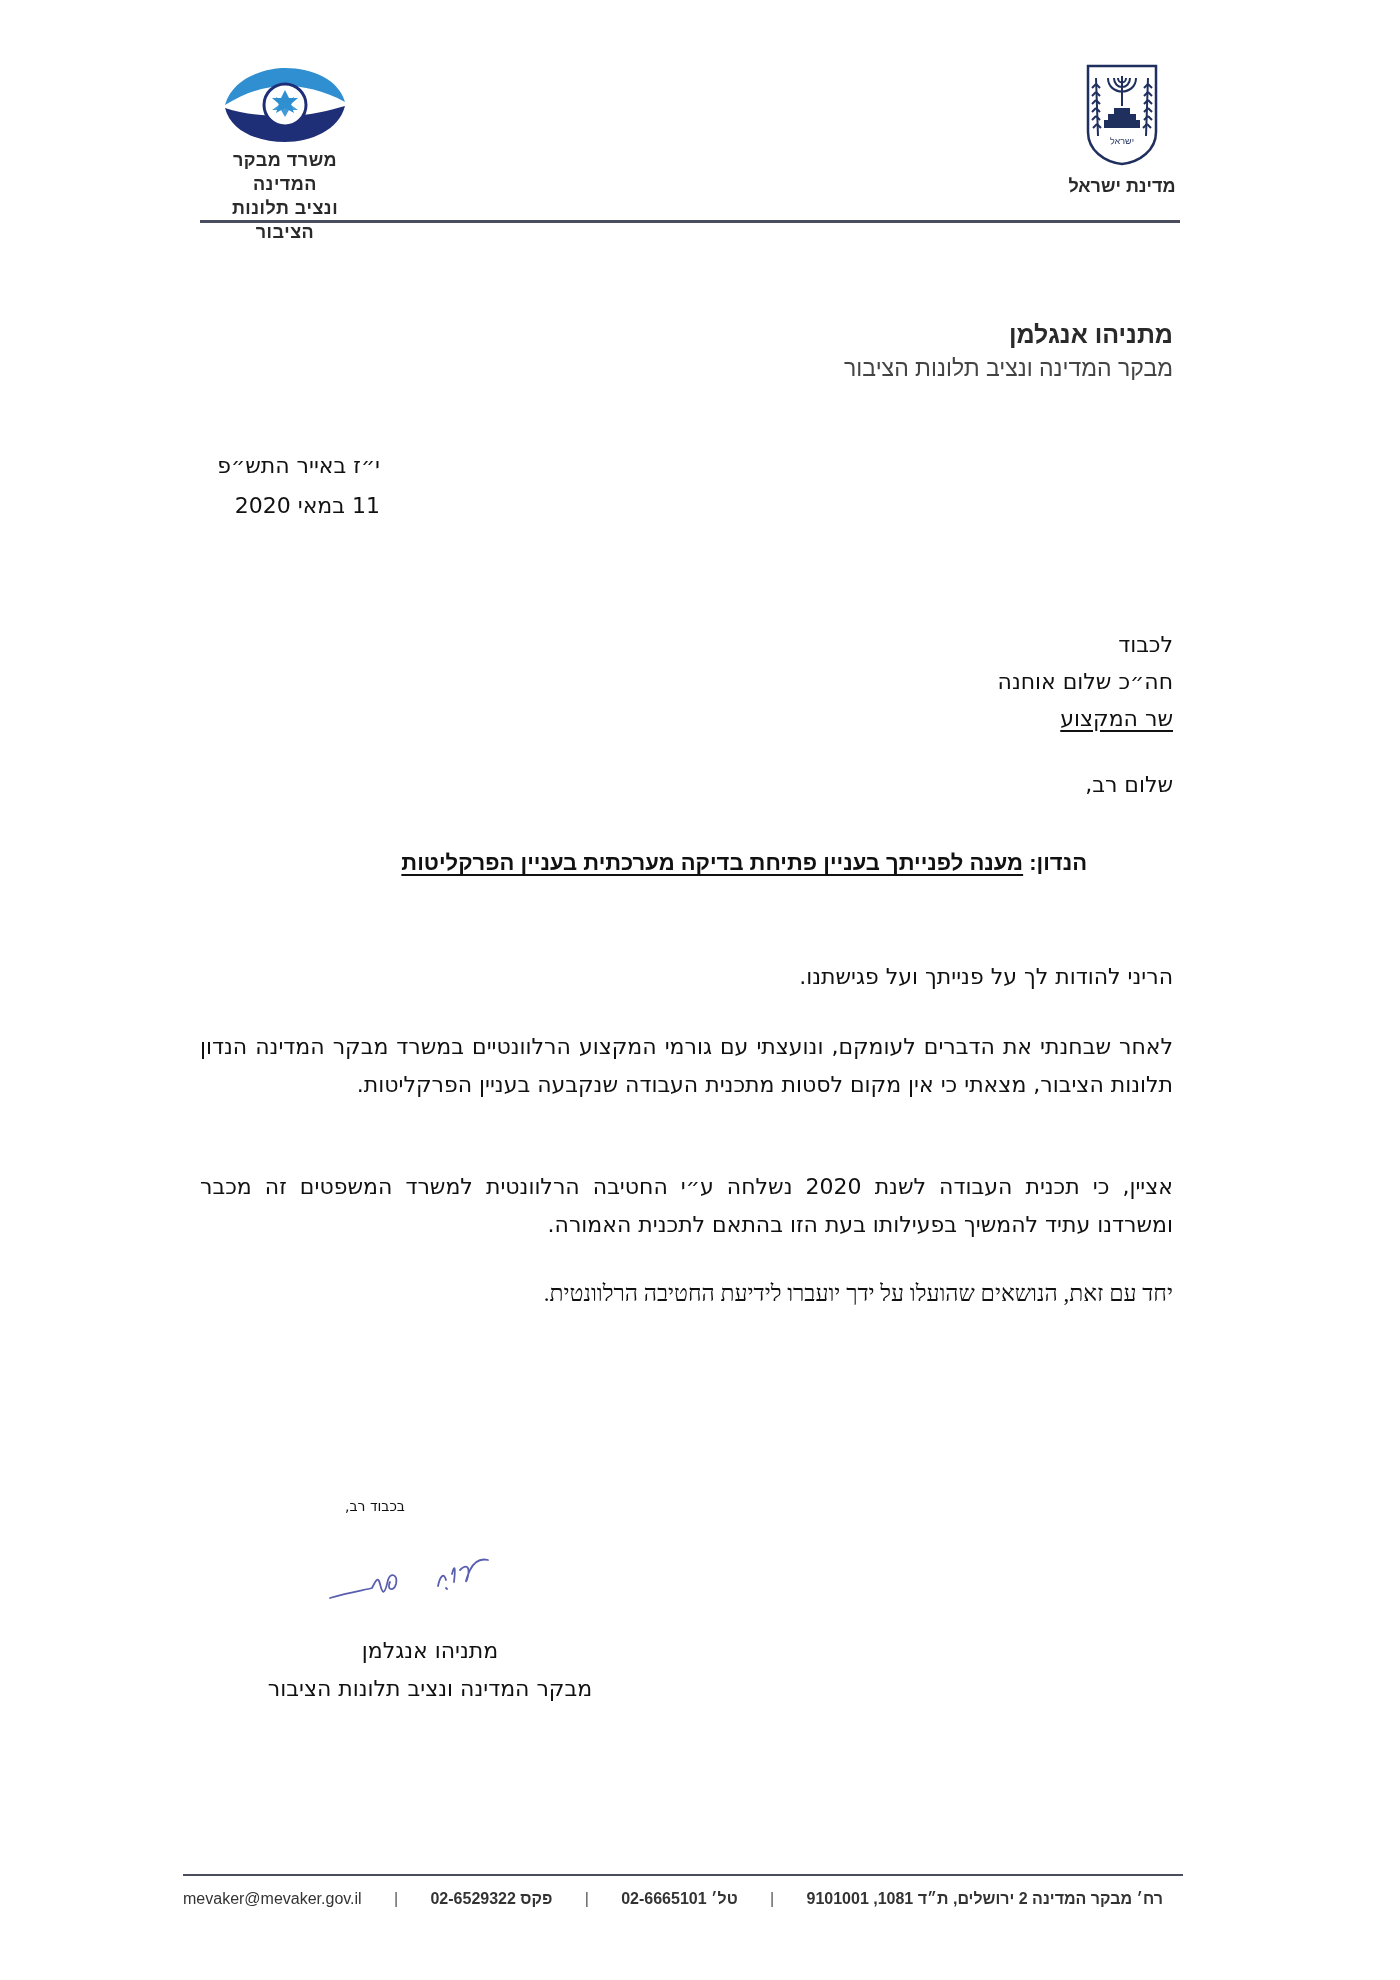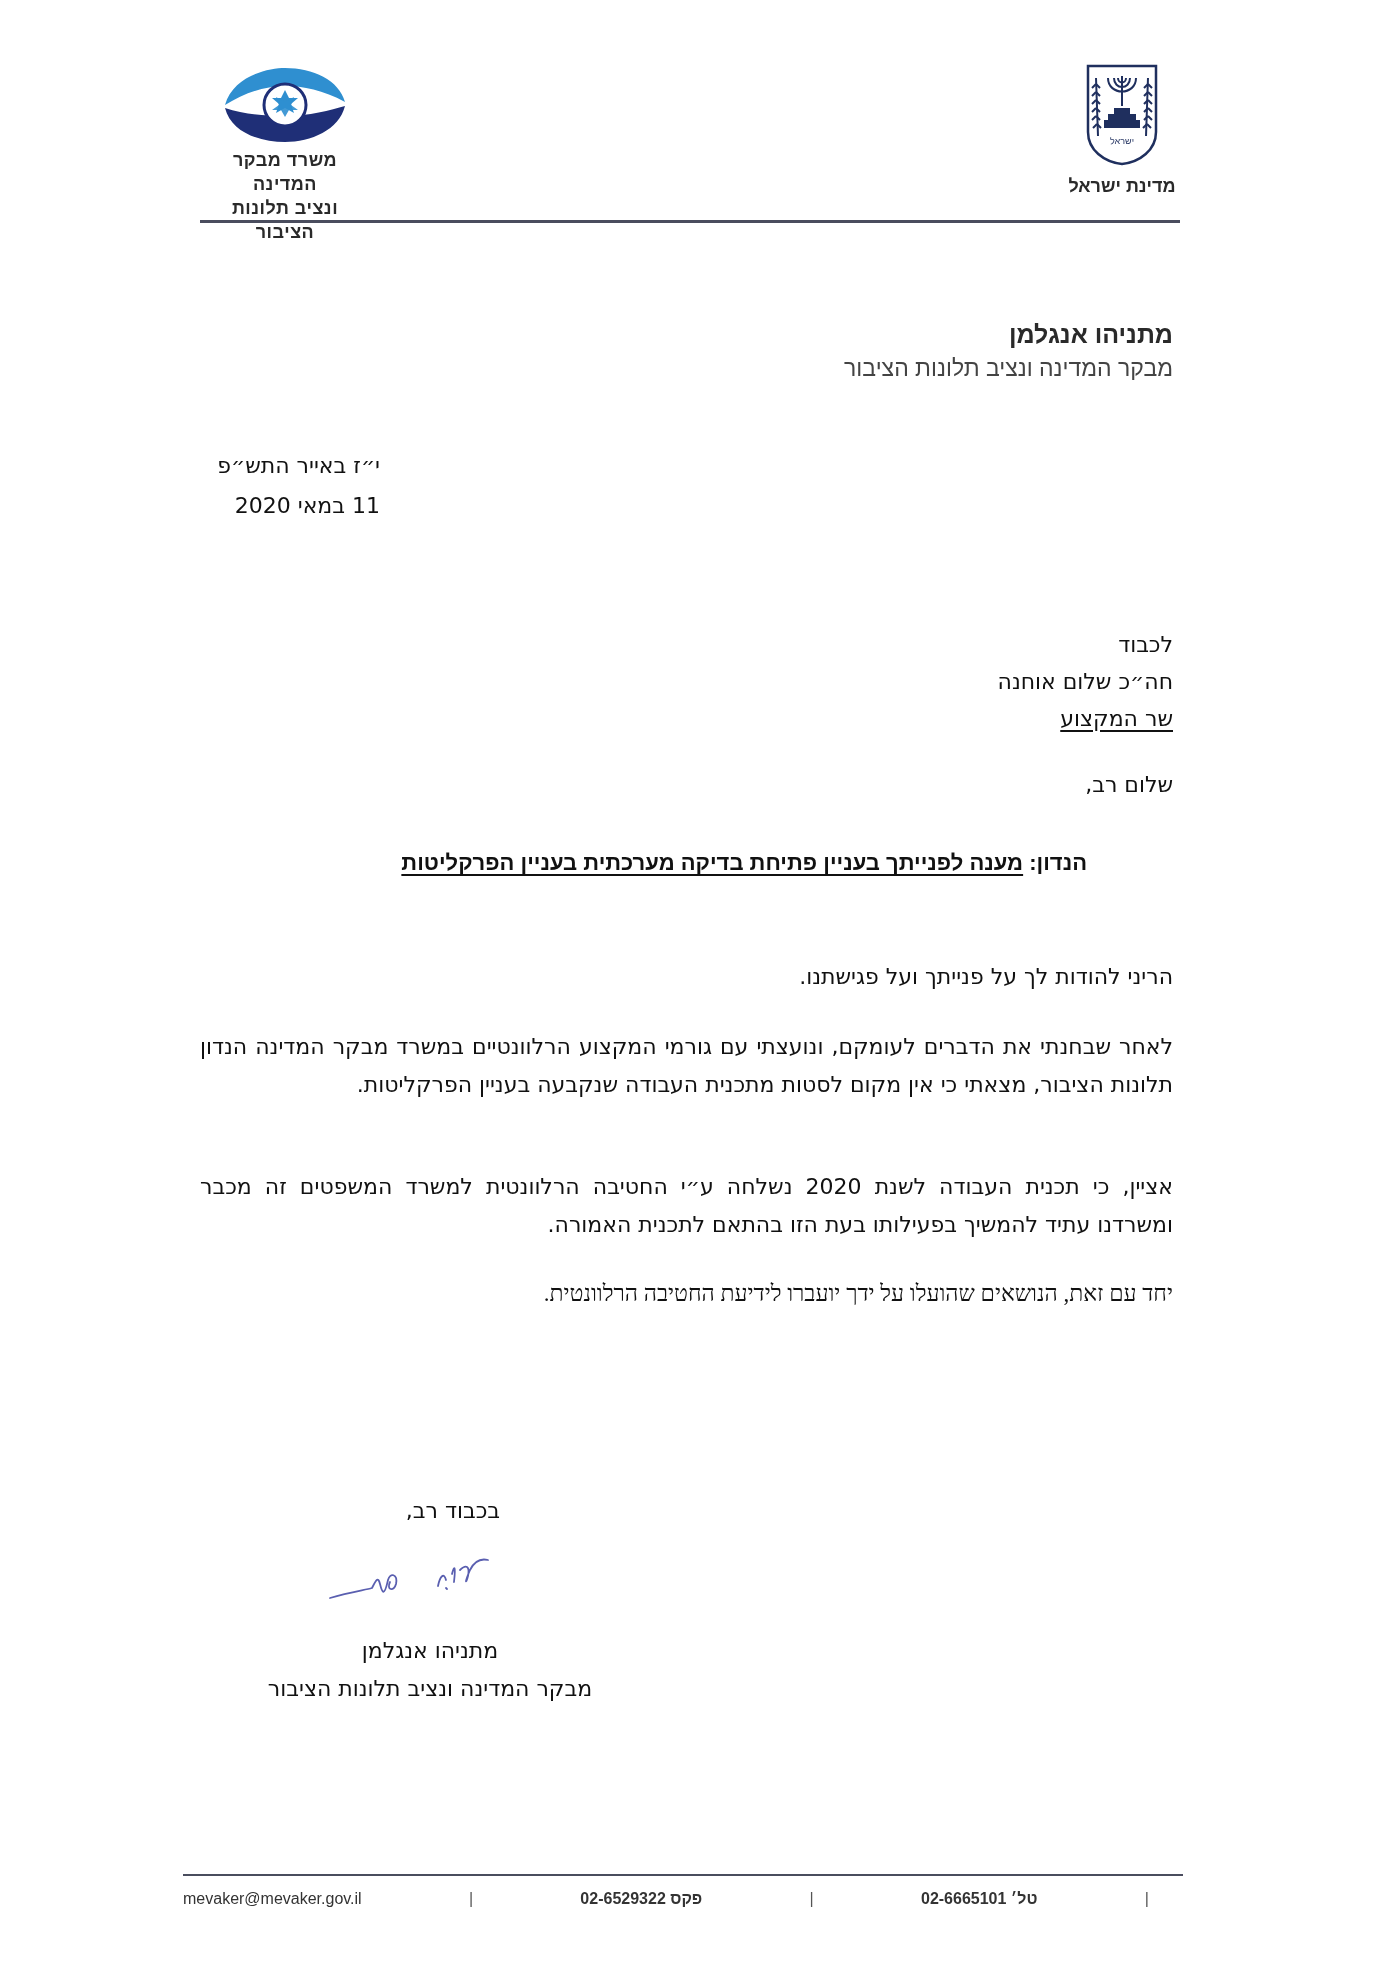--- a/index.html
+++ b/index.html
@@ -35,21 +35,21 @@
     .subject .u { text-decoration: underline; text-underline-offset: 4px; }
 
     
     .body-text { left: 200px; width: 973px; right: 227px; font-size: 22px; line-height: 38px; text-align: justify; }
     .p1 { top: 958px; }
     .p2 { top: 1028px; }
     .p3 { top: 1168px; }
     .p4 { top: 1275px; font-family: "Liberation Serif", serif; font-size: 23px; }
 
     
-    .closing { left: 250px; width: 250px; top: 1498px; font-size: 22px; }
+    .closing { left: 250px; width: 250px; top: 1498px; text-align: center; font-size: 14px; }
     .signature { left: 320px; top: 1540px; width: 210px; height: 80px; }
     .signer { left: 240px; width: 380px; top: 1632px; text-align: center; font-size: 22px; line-height: 38px; }
 
     
     .footer-rule { left: 183px; top: 1874px; width: 1000px; height: 2px; background: #4a4d5e; }
     .footer { left: 183px; width: 980px; top: 1890px; font-family: "Liberation Sans", sans-serif;
       font-size: 16px; color: #333; display: flex; justify-content: space-between; align-items: center; }
     .footer .sep { color: #555; padding: 0 14px; }
     .footer .bold { font-weight: bold; font-family: "Liberation Sans", sans-serif; }
   </style>
@@ -134,13 +134,14 @@
 </div>
 
 <div class="abs footer-rule"></div>
 <div class="abs footer">
   <span>mevaker@mevaker.gov.il</span>
   <span class="sep">|</span>
   <span class="bold rtl"><span>פקס</span> <span>02-6529322</span></span>
   <span class="sep">|</span>
   <span class="bold rtl"><span>טל׳</span> <span>02-6665101</span></span>
   <span class="sep">|</span>
+  <span class="bold rtl">רח׳ מבקר המדינה 2 ירושלים, ת״ד 1081, 9101001</span>
 </div>
 
 </body></html>

